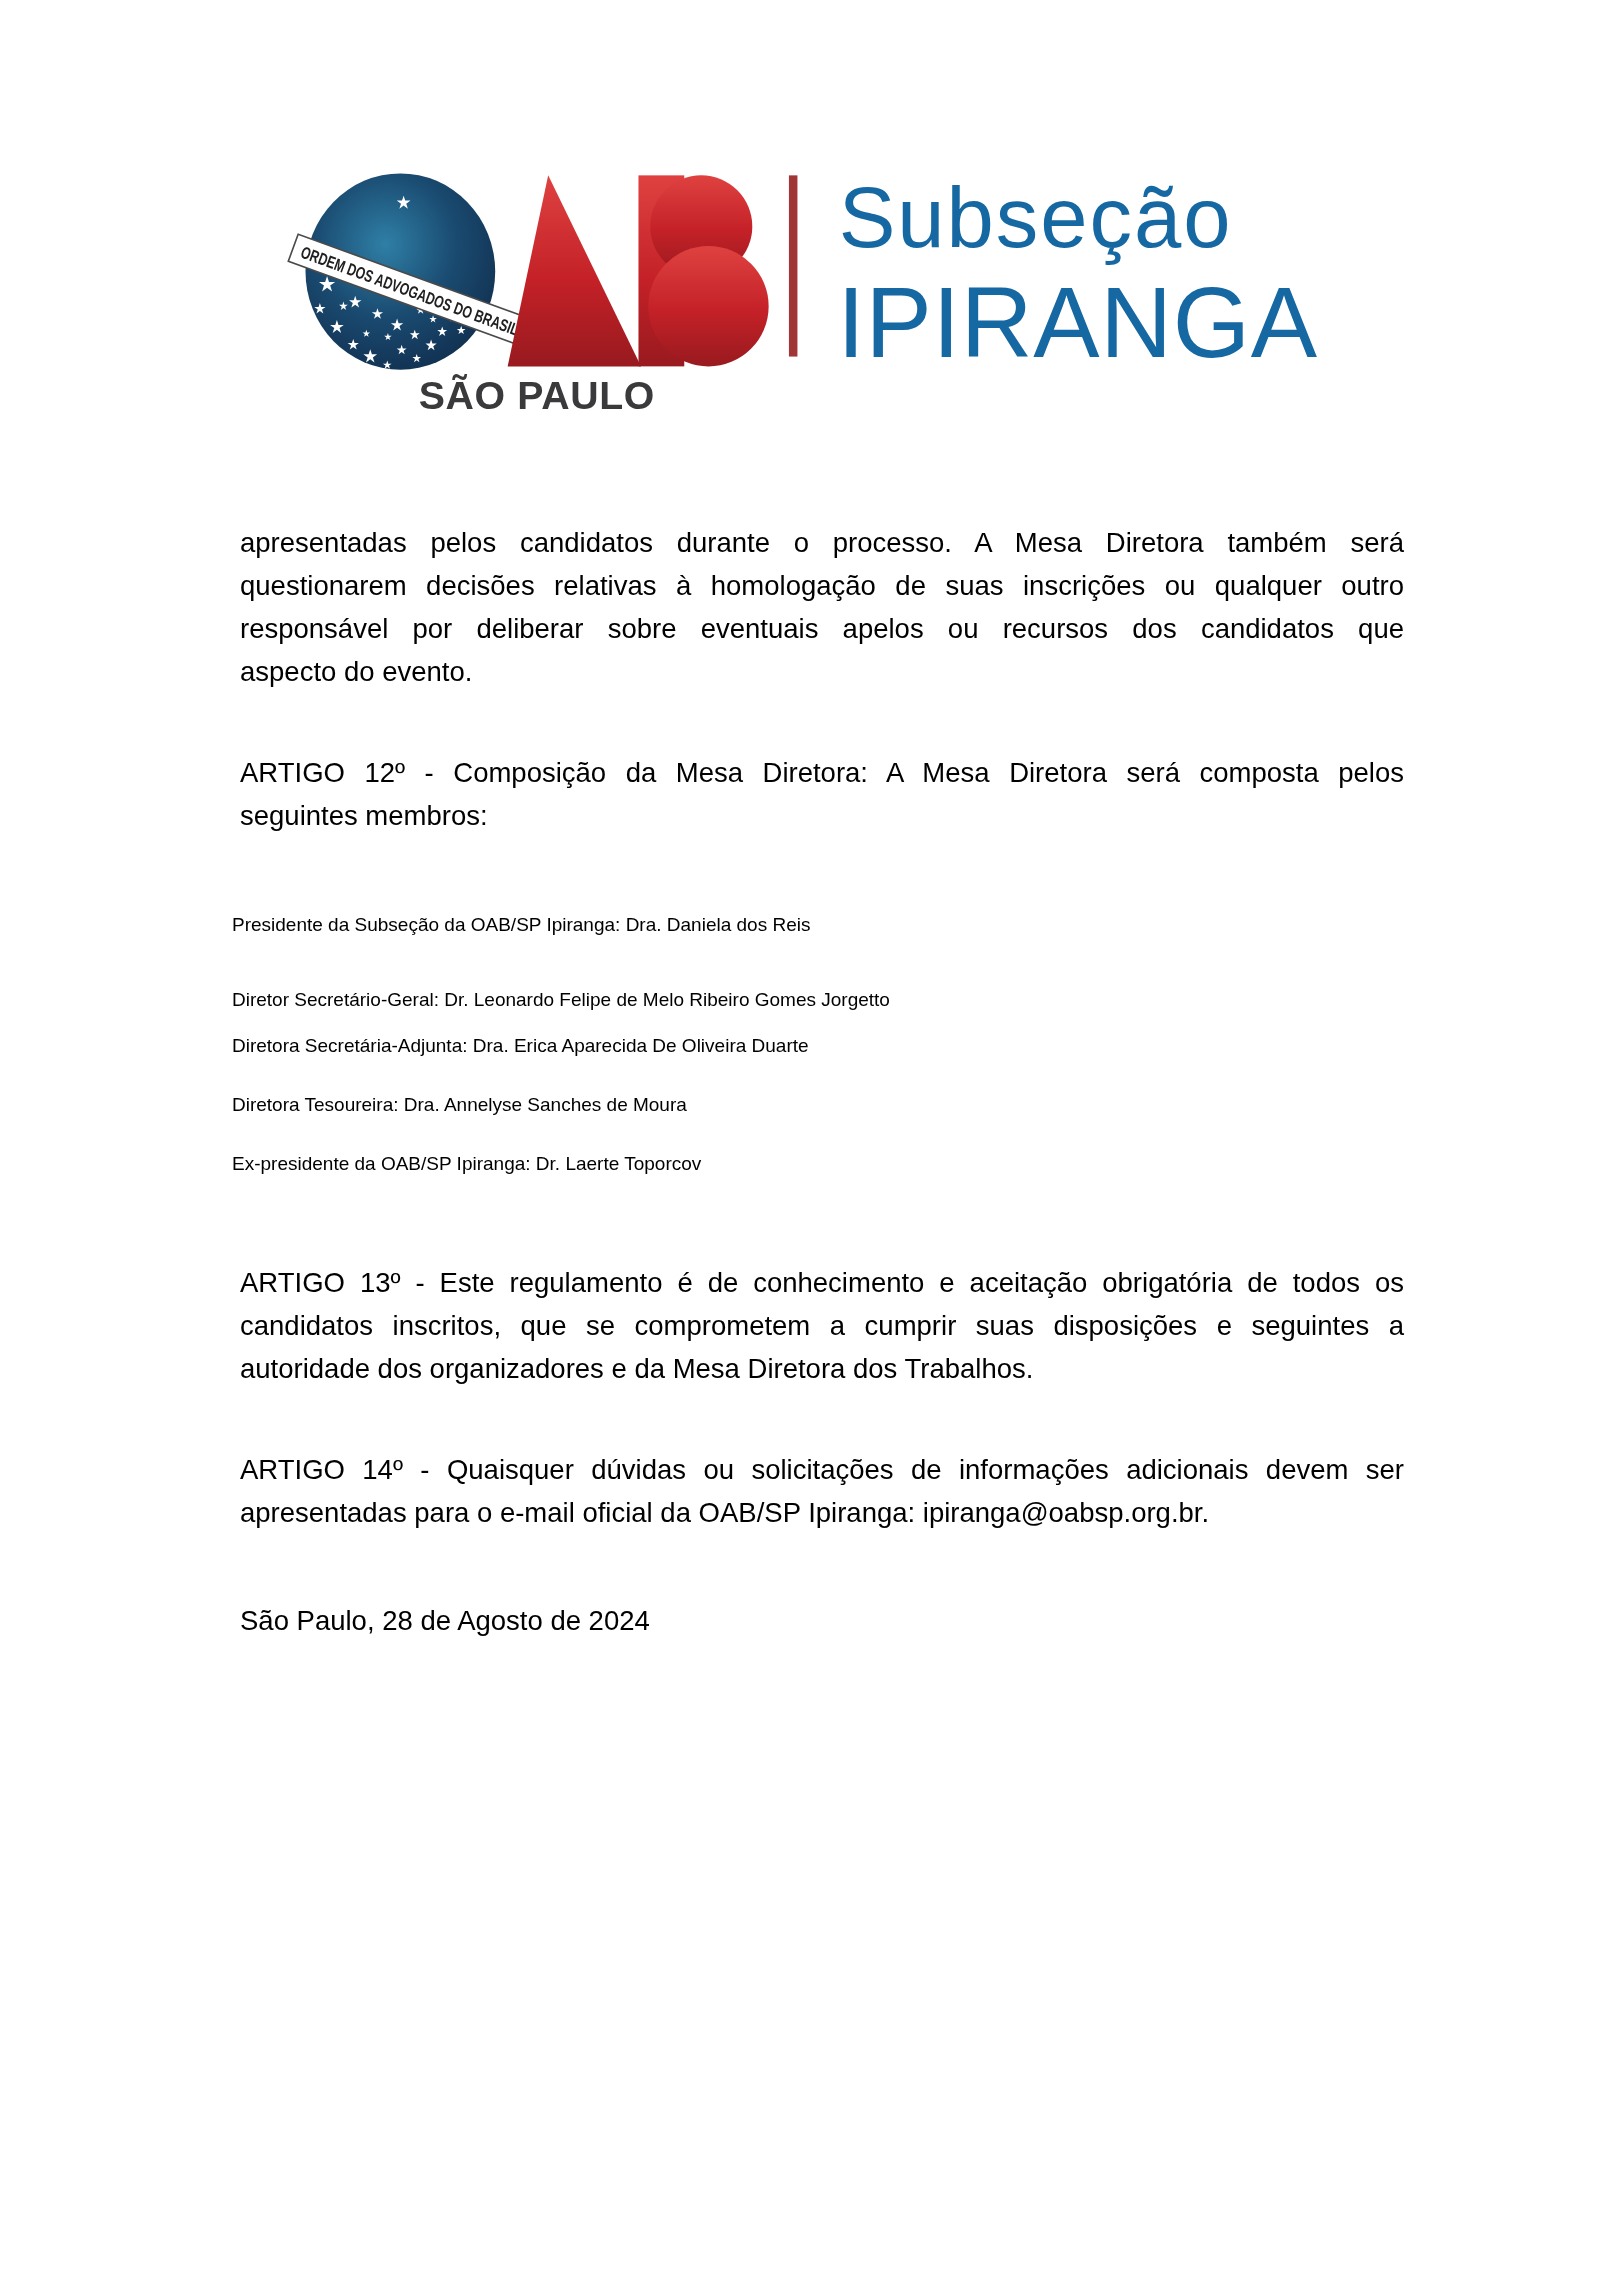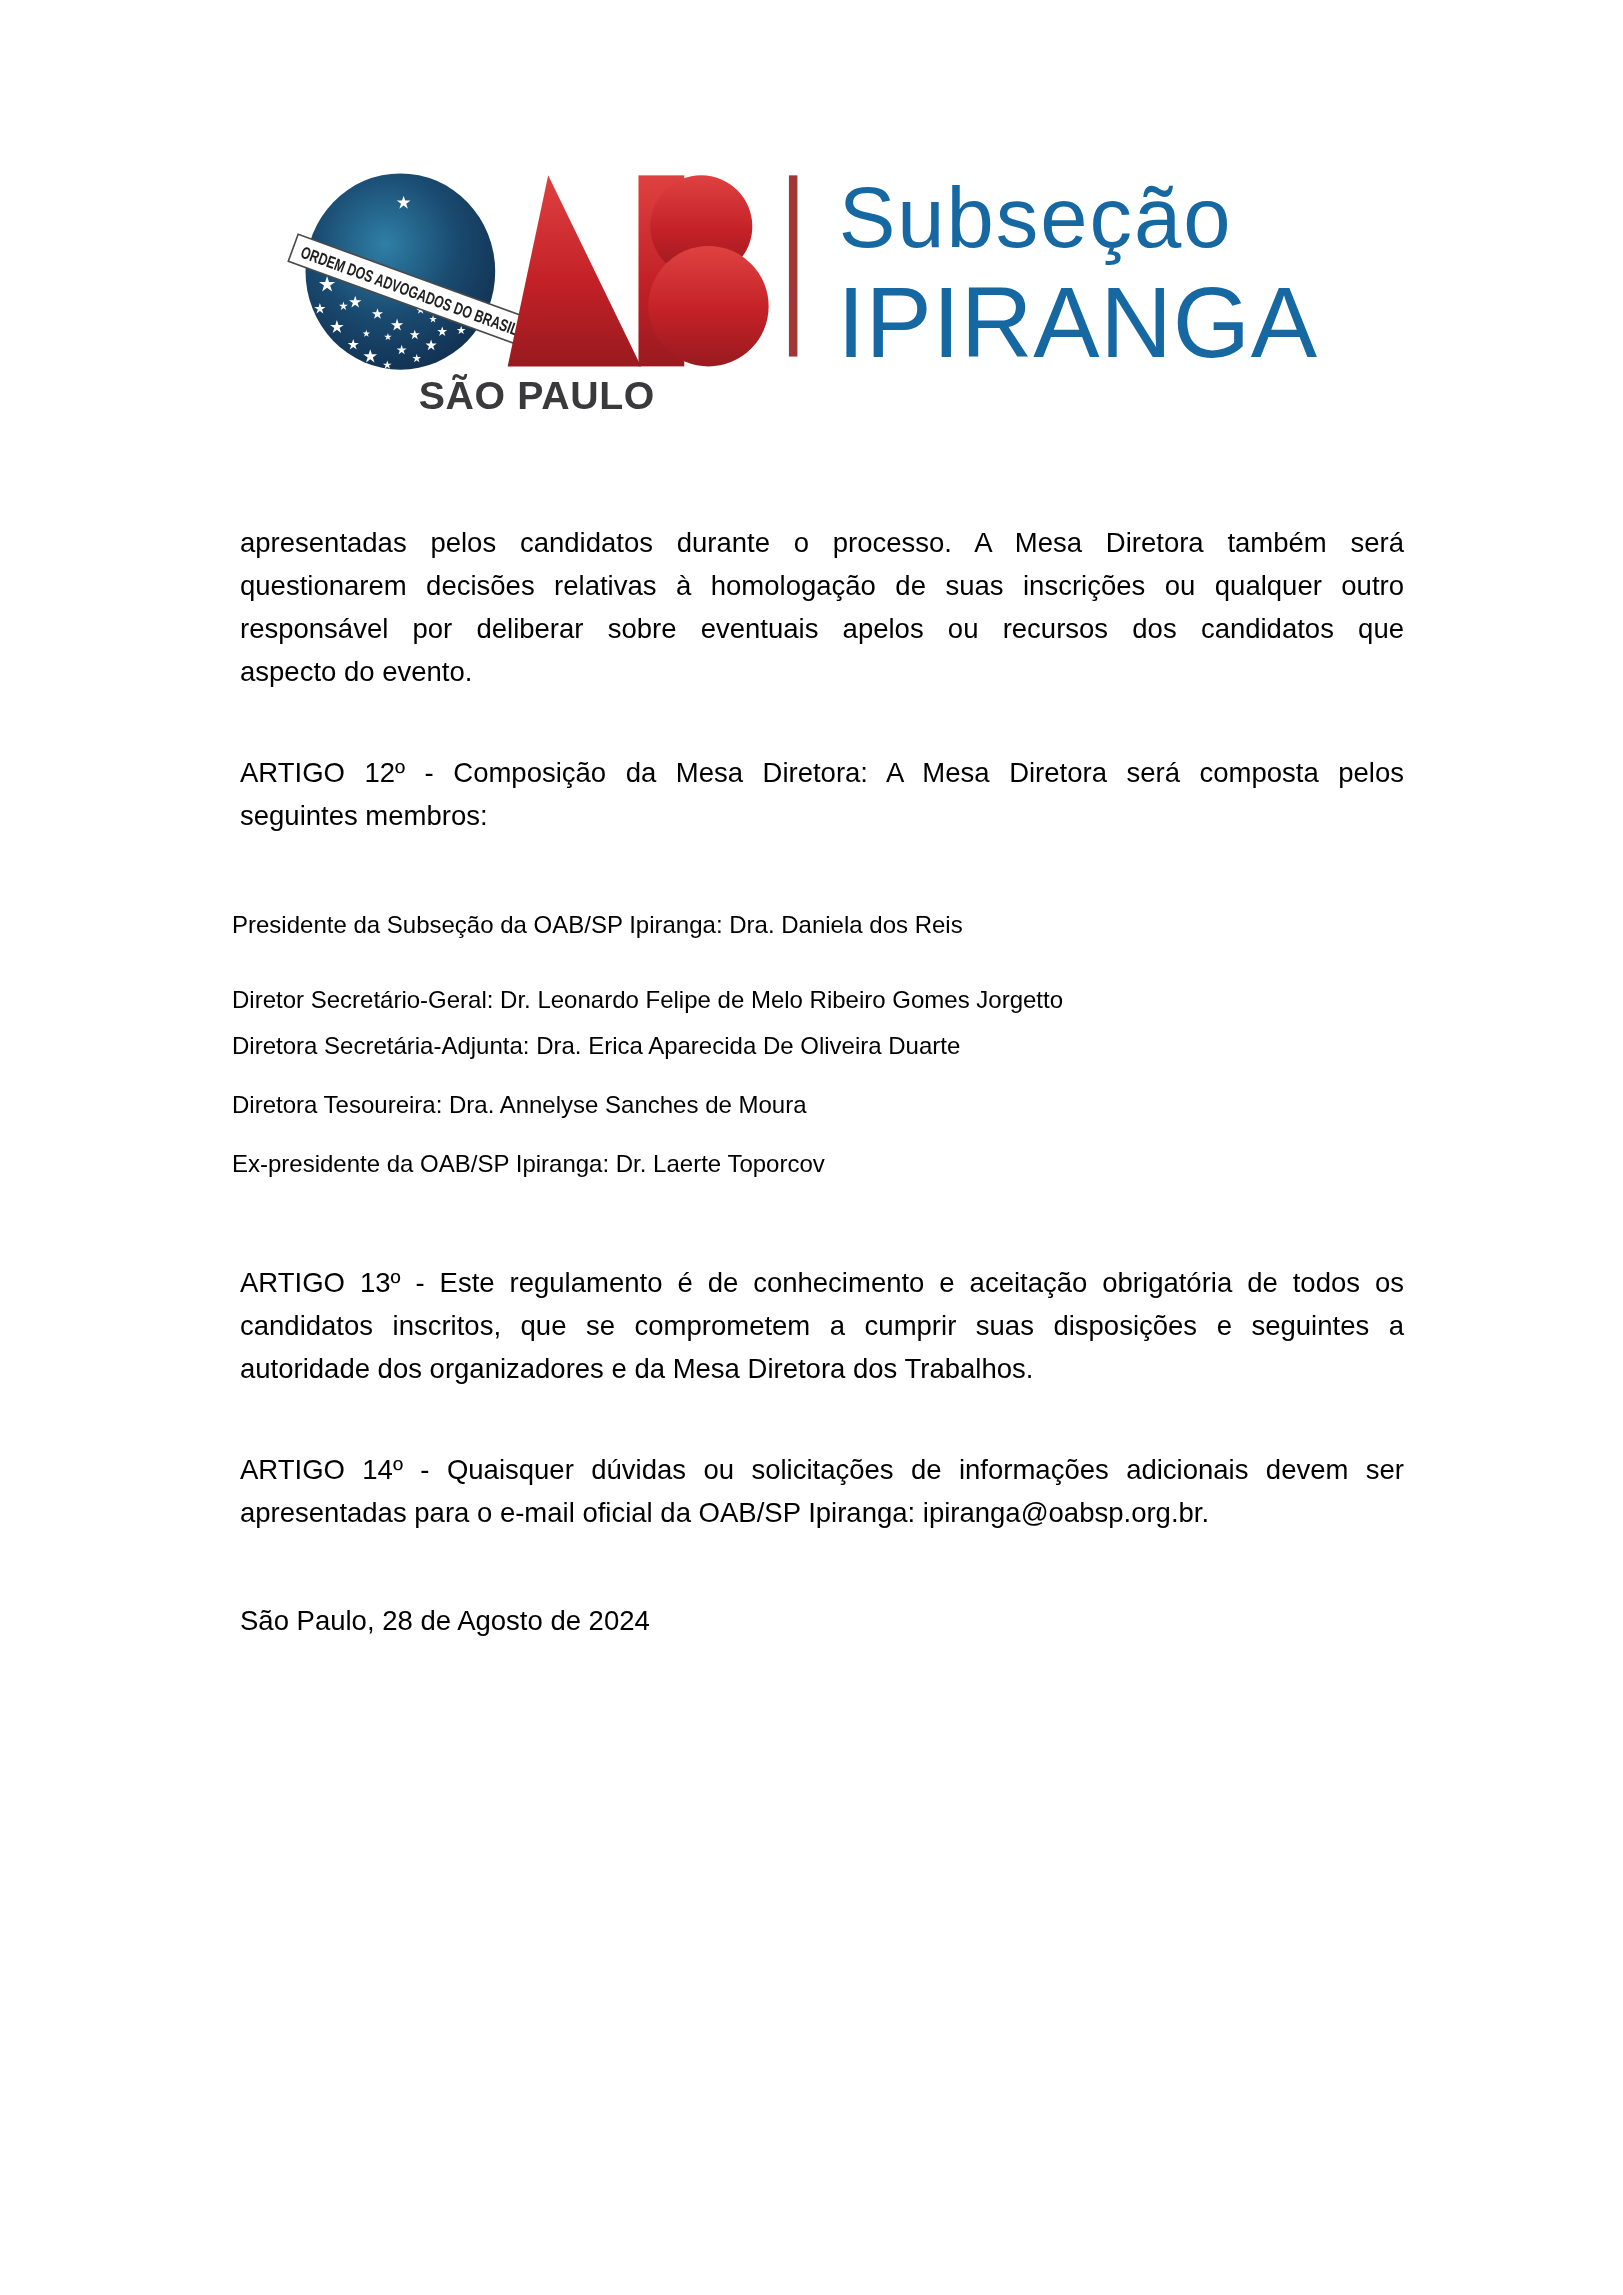--- a/index.html
+++ b/index.html
@@ -17,21 +17,21 @@
 
   .textcol { position:absolute; left:232px; width:1164px; top:0; }
   .para { position:absolute; left:0; width:100%;margin-left:8px; }
   .ln {
     font-size:27.5px;
     line-height:43px;
     white-space:normal;
     text-align:left;
   }
   .j { text-align:justify; text-align-last:justify; }
-  .member { position:absolute; left:0; width:100%; font-size:24px; line-height:43px; }
+  .member { position:absolute; left:0; width:100%; font-size:19px; line-height:43px; }
 </style>
 </head>
 <body>
 
 <div class="page">
 
   <svg class="logo-svg" width="1623" height="458" viewBox="0 0 2481 700" aria-hidden="true">
     <defs>
       <radialGradient id="gGlobe" cx="42%" cy="36%" r="75%">
         <stop offset="0" stop-color="#2f7fa6"></stop>

